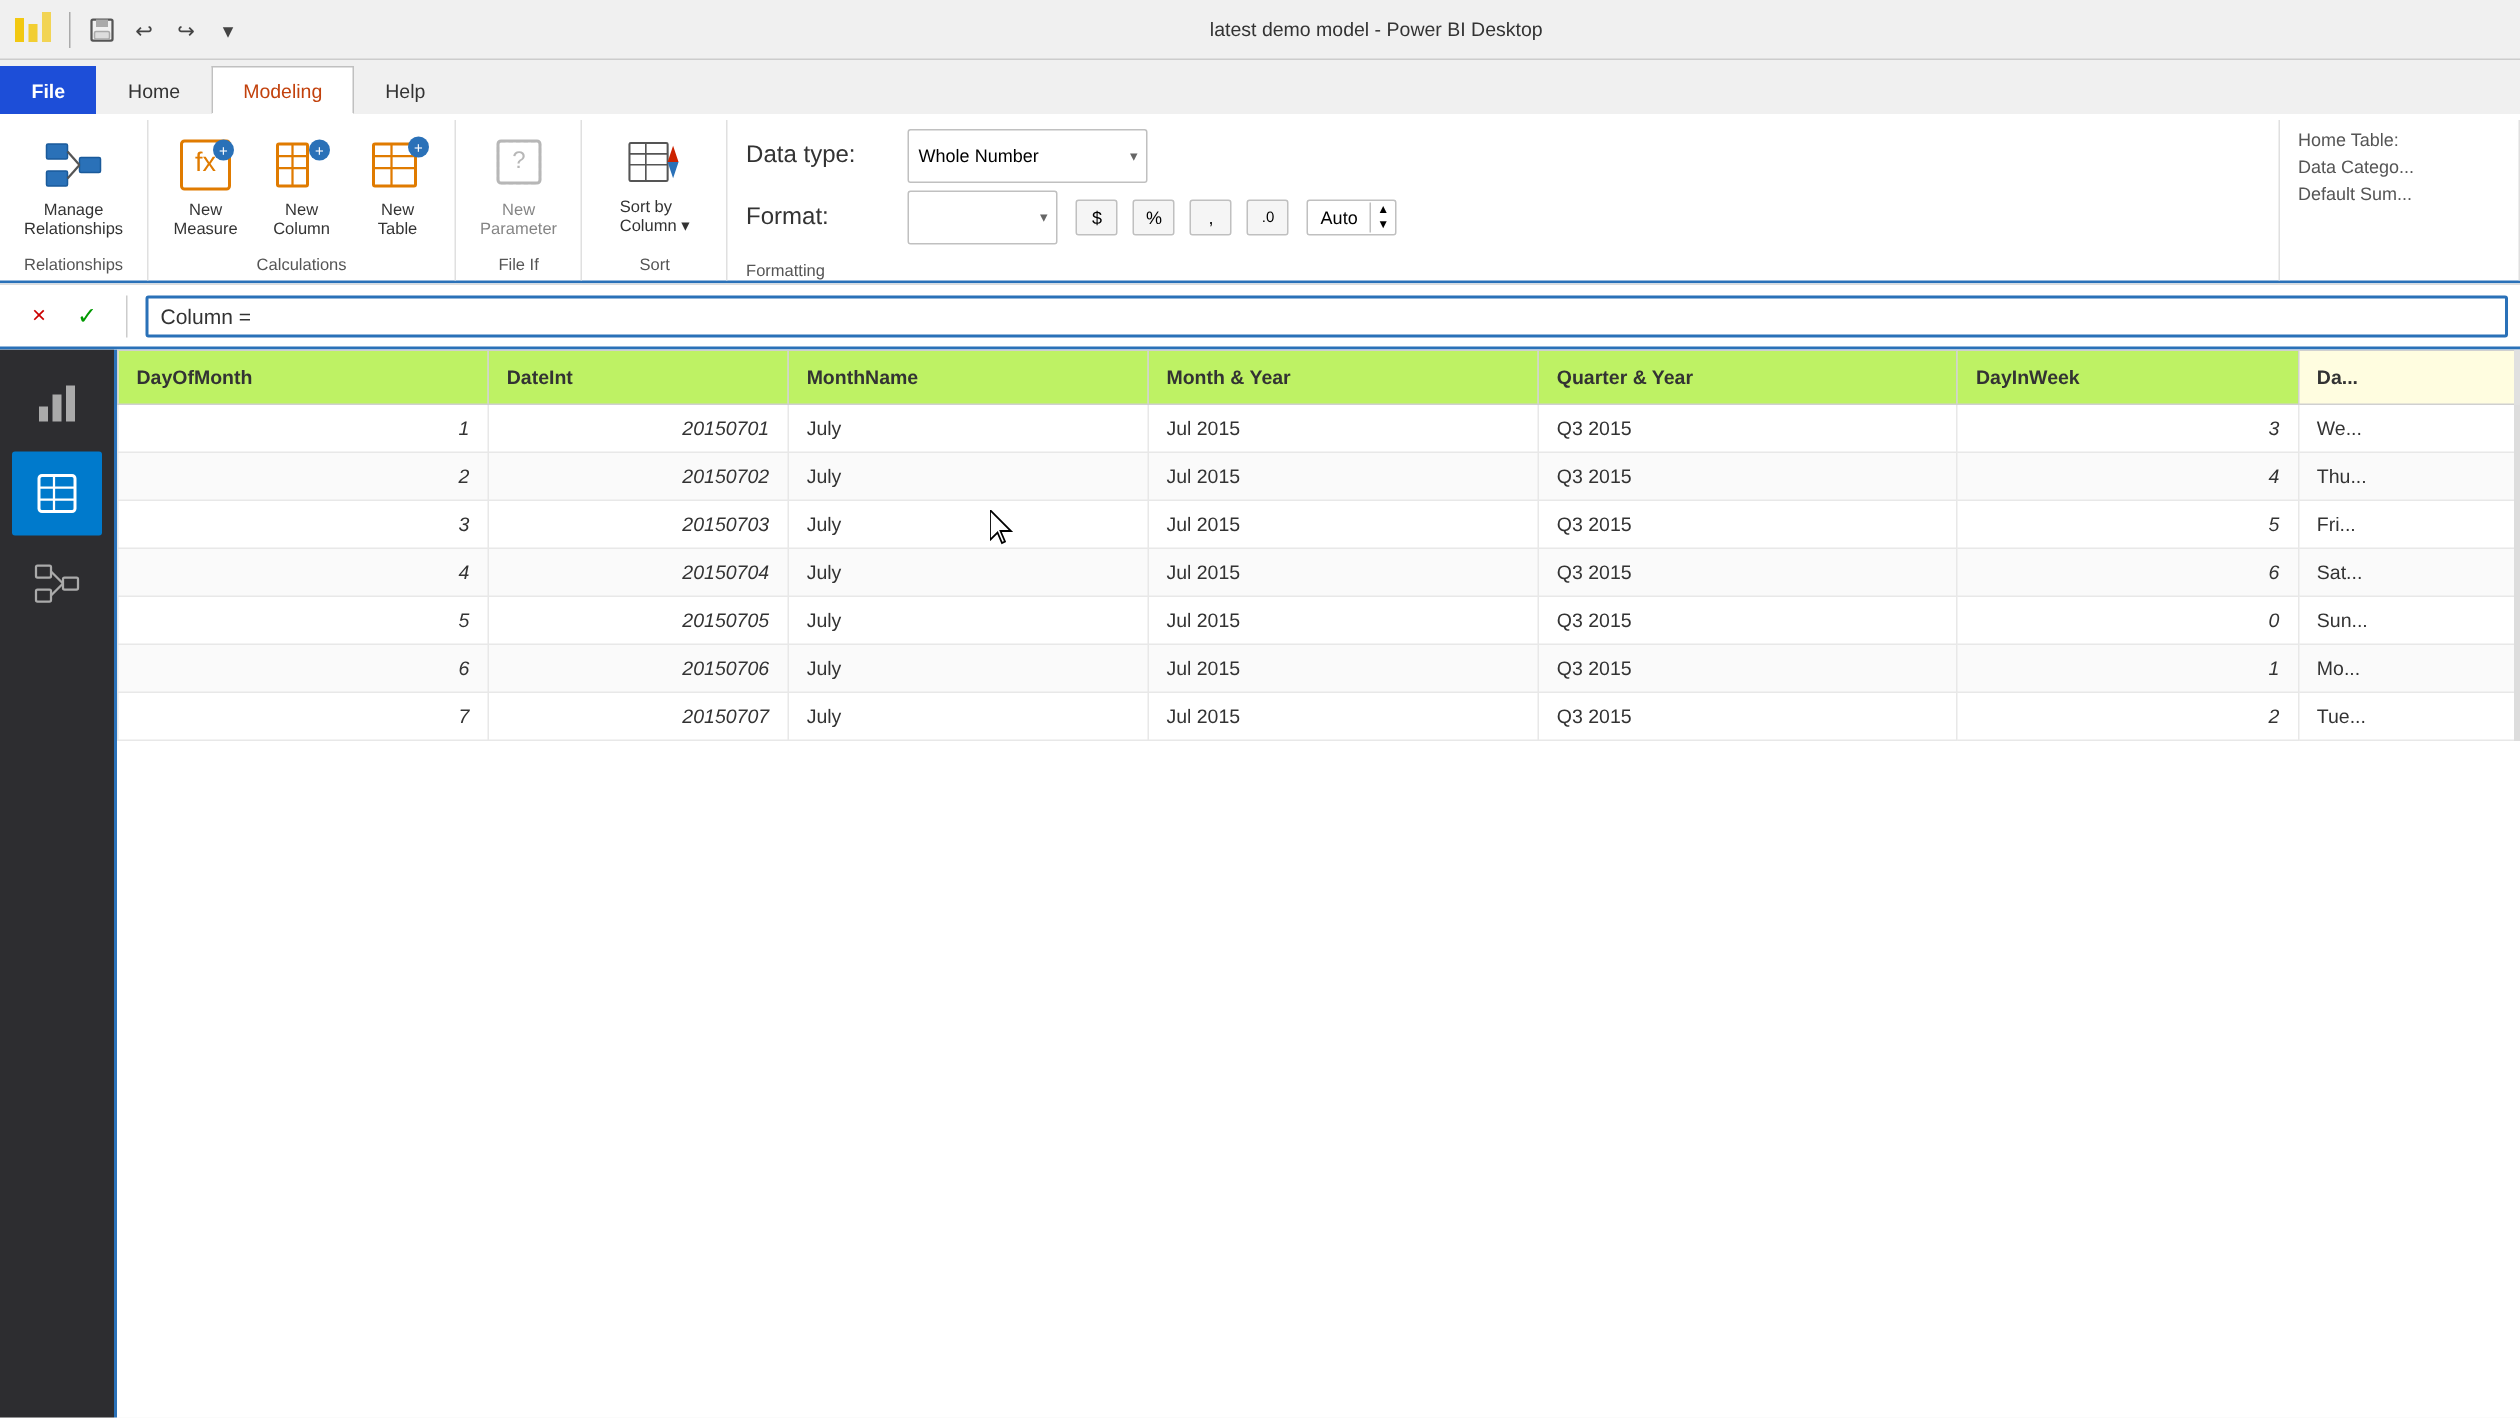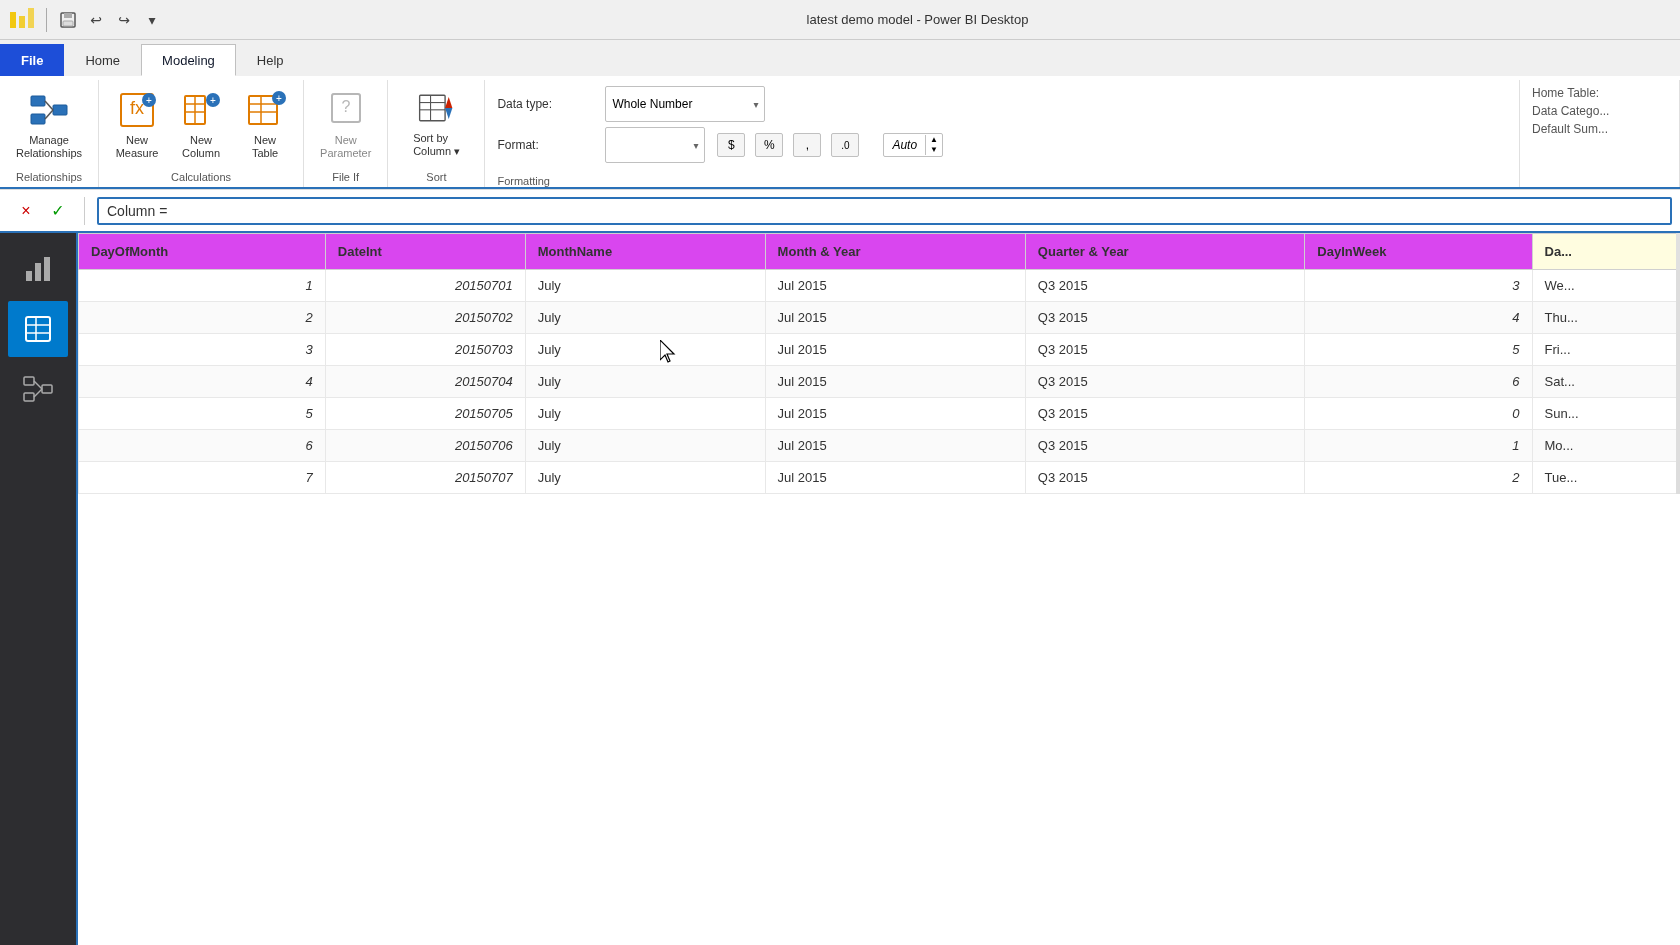--- a/index.html
+++ b/index.html
@@ -68,21 +68,21 @@
       cursor: pointer;
       color: #333;
       border: 1px solid transparent;
       border-bottom: none;
       position: relative;
     }
     .tab.active {
       background: white;
       border-color: #c0c0c0;
       border-bottom: 1px solid white;
-      color: #0f172a;
+      color: #c2410c;
       z-index: 1;
     }
 
     
     .ribbon {
       background: white;
       border-bottom: 2px solid #2a71b8;
       padding: 4px 0 0 0;
       display: flex;
       align-items: stretch;
@@ -132,21 +132,21 @@
       text-align: center;
       color: #333;
       line-height: 1.2;
     }
     .ribbon-property-row {
       display: flex;
       align-items: center;
       gap: 8px;
     }
     .ribbon-property-label {
-      font-size: 12px;
+      font-size: 16px;
       color: #333;
       min-width: 100px;
     }
     .ribbon-property-control {
       display: flex;
       align-items: center;
       border: 1px solid #c0c0c0;
       border-radius: 2px;
       background: white;
       padding: 2px 6px;
@@ -267,21 +267,21 @@
     .content-area {
       flex: 1;
       overflow: auto;
       background: white;
     }
     .data-table {
       width: 100%;
       border-collapse: collapse;
     }
     .data-table th {
-      background: #d946ef;
+      background: #bef264;
       border: 1px solid #d0d0d0;
       padding: 10px 12px;
       font-size: 13px;
       font-weight: 600;
       color: #333;
       text-align: left;
       white-space: nowrap;
     }
     .data-table td {
       border: 1px solid #e8e8e8;
@@ -509,21 +509,21 @@
       <div class="ribbon-property-row">
         <span class="ribbon-property-label">Format:</span>
         <div class="ribbon-property-control" style="min-width:100px; margin-right:4px;">
           <span></span>
           <span class="dropdown-arrow">▾</span>
         </div>
         <div class="currency-btn">$</div>
         <div class="currency-btn" style="margin-left:2px;">%</div>
         <div class="currency-btn" style="margin-left:2px;">,</div>
         <div class="currency-btn" style="margin-left:2px; font-size:10px;">.0</div>
-        <div class="auto-control" style="margin-left:16px;font-style:italic;">
+        <div class="auto-control" style="margin-left:4px;">
           <span class="auto-control-val">Auto</span>
           <div class="auto-control-btns">
             <div class="auto-control-btn">▲</div>
             <div class="auto-control-btn">▼</div>
           </div>
         </div>
       </div>
     </div>
     <div style="height:8px;"></div>
     <div class="ribbon-group-label" style="text-align:left; padding:0;">Formatting</div>

